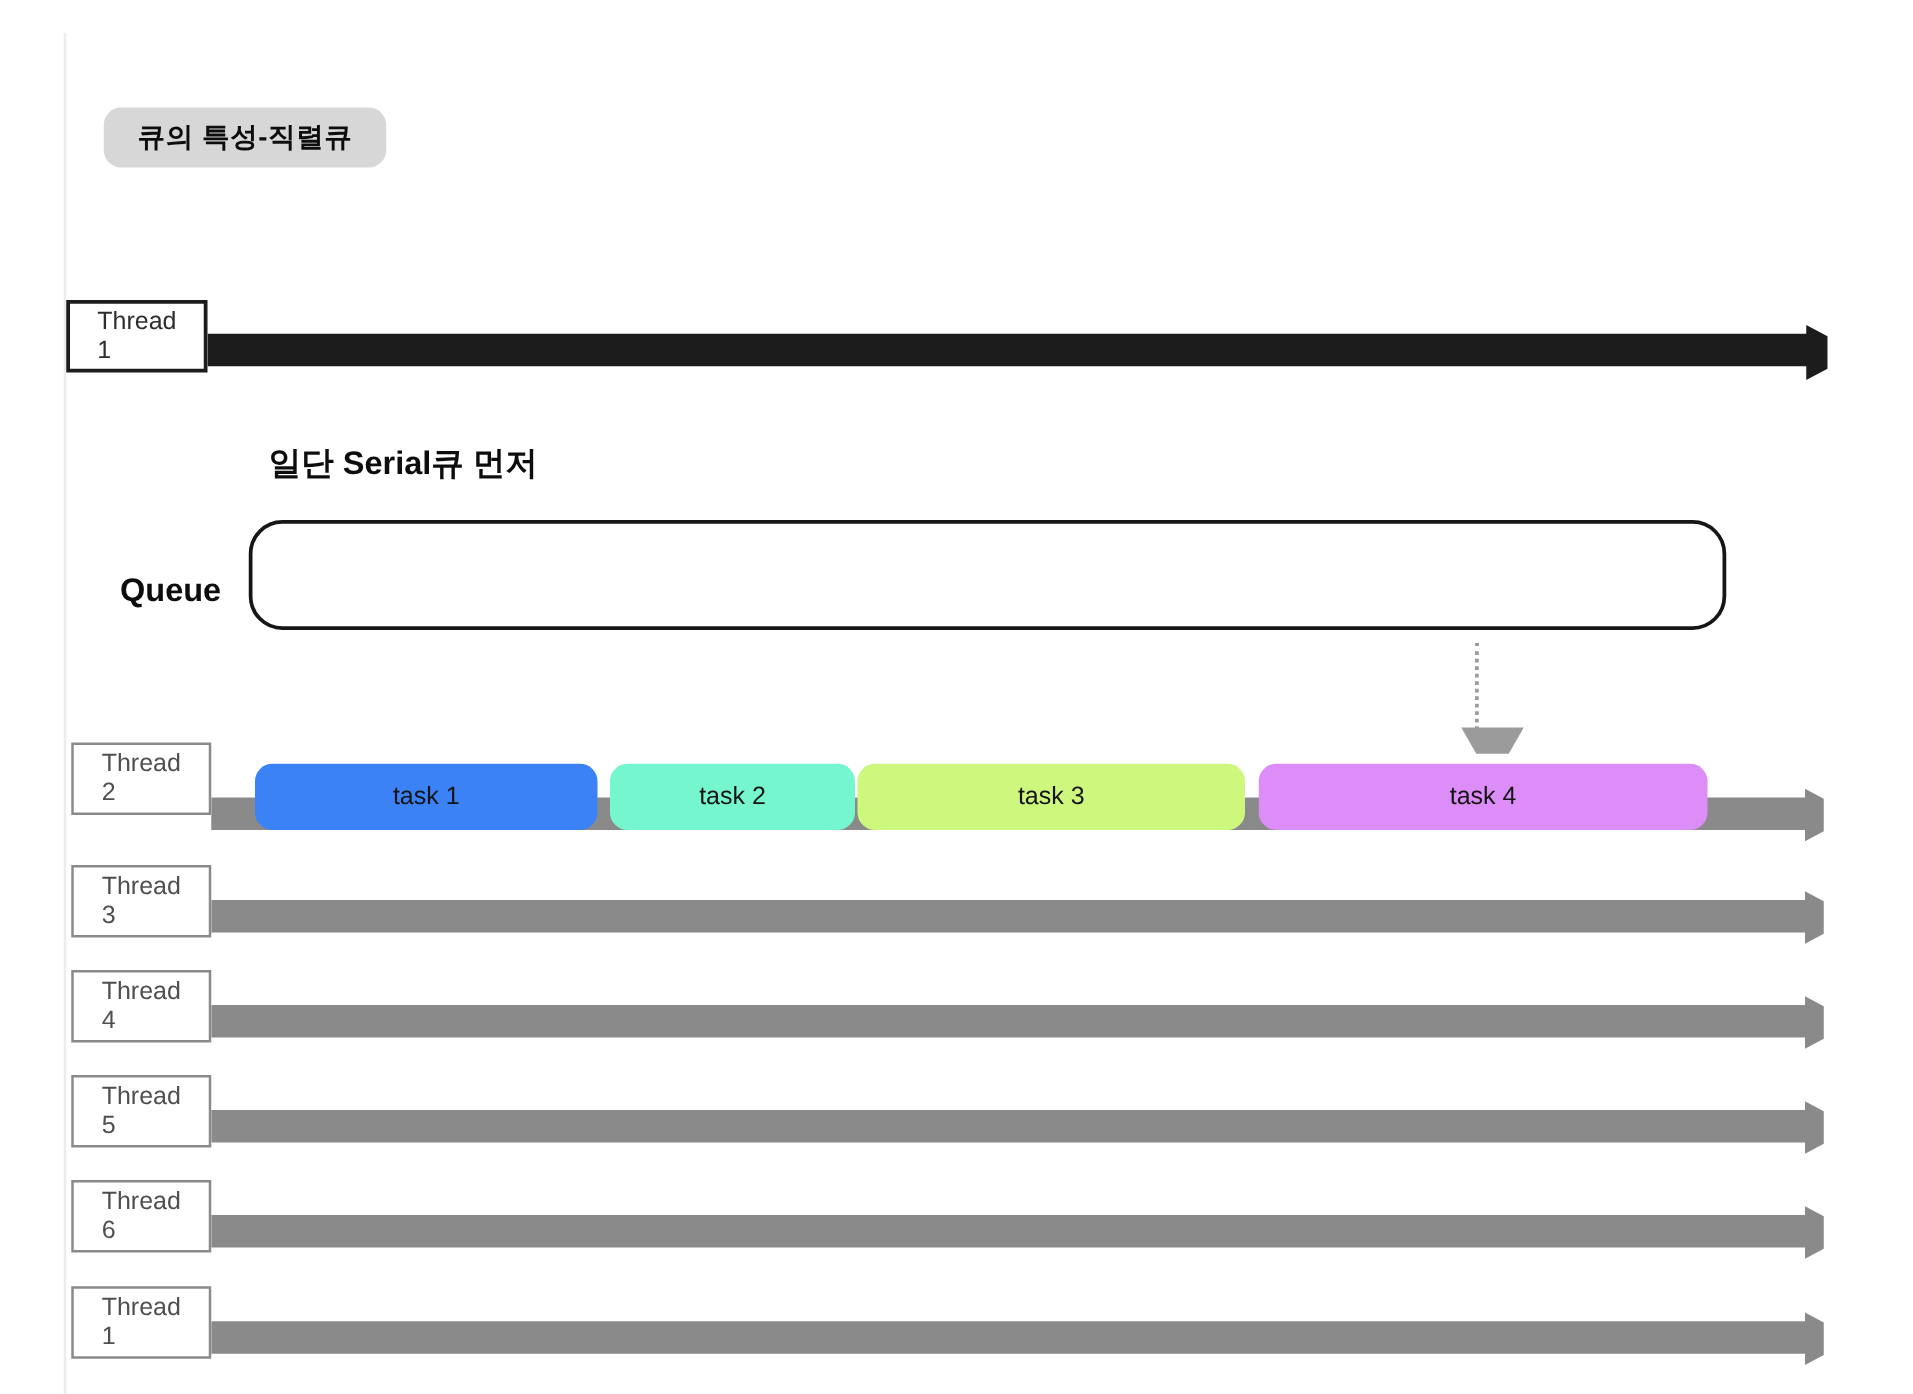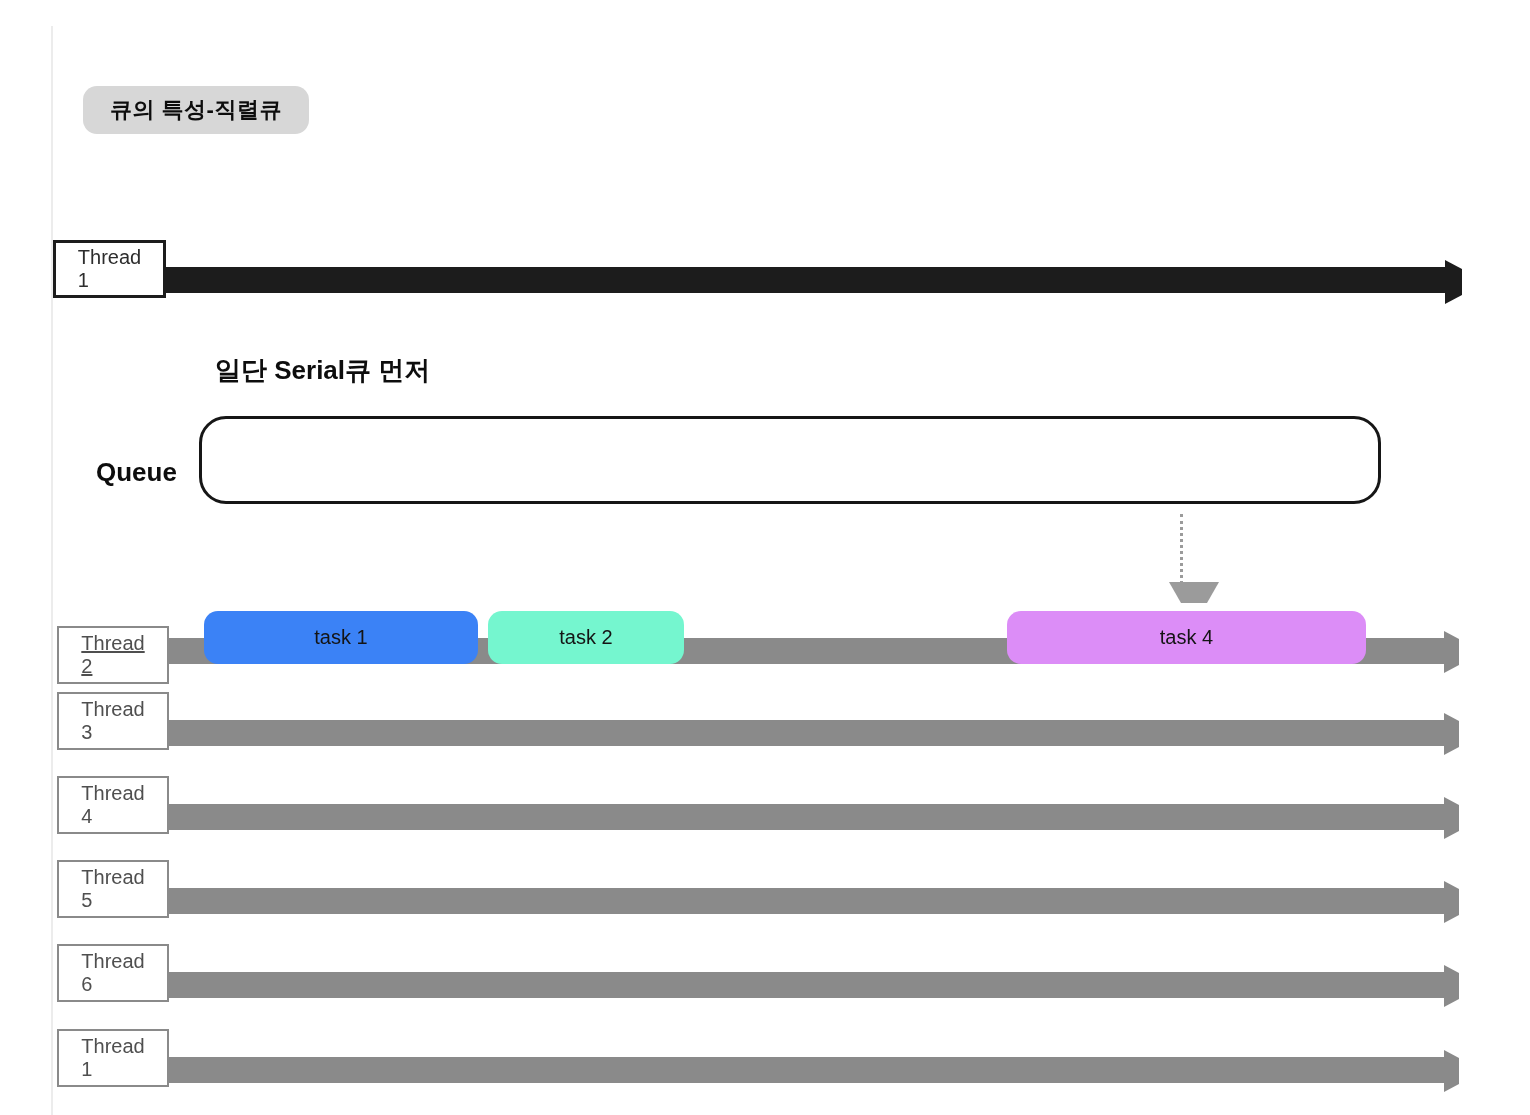--- a/index.html
+++ b/index.html
@@ -146,21 +146,21 @@
   .task.t1 { left: 178px; width: 274px; }
   .task.t2 { left: 462px; width: 196px; }
   .task.t3 { left: 660px; width: 310px; }
   .task.t4 { left: 981px; width: 359px; }
 
   
   .row-t1-box  { top: 214px; }
   .row-t1-line { top: 241px; }
   .row-t1-head { top: 234px; left: 1419px; }
 
-  .row-t2-box  { top: 600px; text-decoration: underline; }
+  .row-t2-box  { top: 568px; }
   .row-t2-line { top: 612px; }
   .row-t2-head { top: 605px; left: 1418px; }
 
   .row-t3-box  { top: 666px; }
   .row-t3-line { top: 694px; }
   .row-t3-head { top: 687px; left: 1418px; }
 
   .row-t4-box  { top: 750px; }
   .row-t4-line { top: 778px; }
   .row-t4-head { top: 771px; left: 1418px; }
@@ -200,20 +200,21 @@
   <div class="queue-pointer-head"></div>
 
   <div class="thread-box row-t2-box">
     <span>Thread 2</span>
   </div>
   <div class="tline row-t2-line"></div>
   <div class="ahead row-t2-head"></div>
 
   <div class="task t1" style="background-color: #3b82f6;">task 1</div>
   <div class="task t2" style="background-color: rgb(117, 246, 207);">task 2</div>
+  <div class="task t3" style="background-color: rgb(205, 248, 125);">task 3</div>
   <div class="task t4" style="background-color: rgb(220, 141, 247);">task 4</div>
 
   <div class="thread-box row-t3-box">
     <span>Thread 3</span>
   </div>
   <div class="tline row-t3-line"></div>
   <div class="ahead row-t3-head"></div>
 
   <div class="thread-box row-t4-box">
     <span>Thread 4</span>

